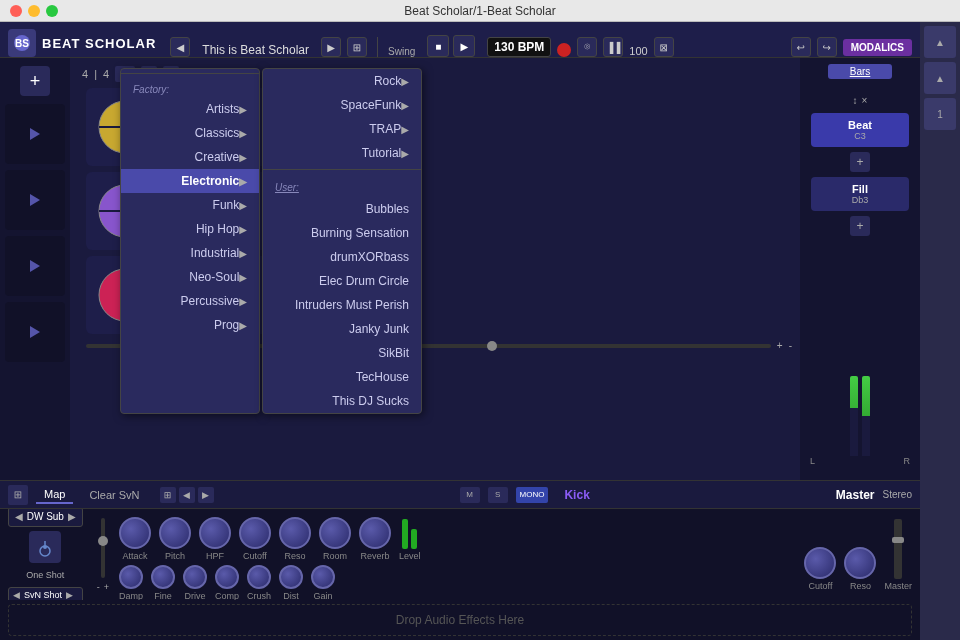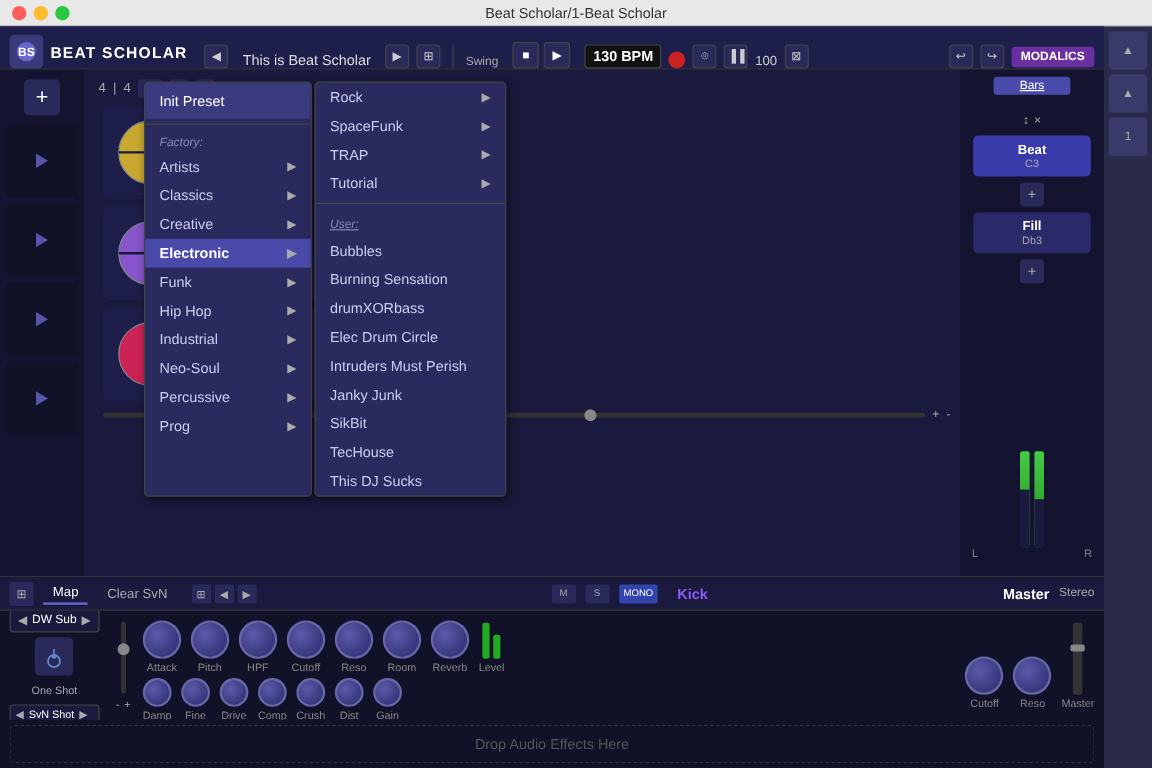--- a/index.html
+++ b/index.html
@@ -231,21 +231,21 @@
       font-size: 10px;
       color: #8888bb;
       font-style: italic;
     }
     .dropdown-item {
       padding: 5px 12px;
       font-size: 12px;
       color: #ccccee;
       display: flex;
       align-items: center;
-      justify-content: space-between;
+      justify-content: flex-end;
       cursor: pointer;
     }
     .dropdown-item.active { background: #4a4aaa; color: white; font-weight: bold; }
     .dropdown-arrow { font-size: 10px; color: #aaa; }
     .dropdown-divider { height: 1px; background: #444; margin: 4px 0; }
 
     
     .dropdown-col2 .dropdown-section-label {
       padding: 8px 12px 4px;
       text-decoration: underline;
@@ -563,21 +563,20 @@
         <div style="flex:1;height:4px;background:#333;border-radius:2px;position:relative">
           <div style="position:absolute;right:40%;top:-3px;width:10px;height:10px;background:#888;border-radius:50%"></div>
         </div>
         <span style="font-size:10px;color:#aaa">+</span>
         <span style="font-size:10px;color:#aaa">-</span>
       </div>
 
       <div class="dropdown-container" style="top:10px; left:50px;">
 
         <div class="dropdown-col1">
-          <div class="init-preset">Init Preset</div>
           <div class="dropdown-divider"></div>
           <div class="dropdown-section-label">Factory:</div>
           <div class="dropdown-item">
             <span>Artists</span>
               <span class="dropdown-arrow">▶</span>
           </div>
           <div class="dropdown-item">
             <span>Classics</span>
               <span class="dropdown-arrow">▶</span>
           </div>

